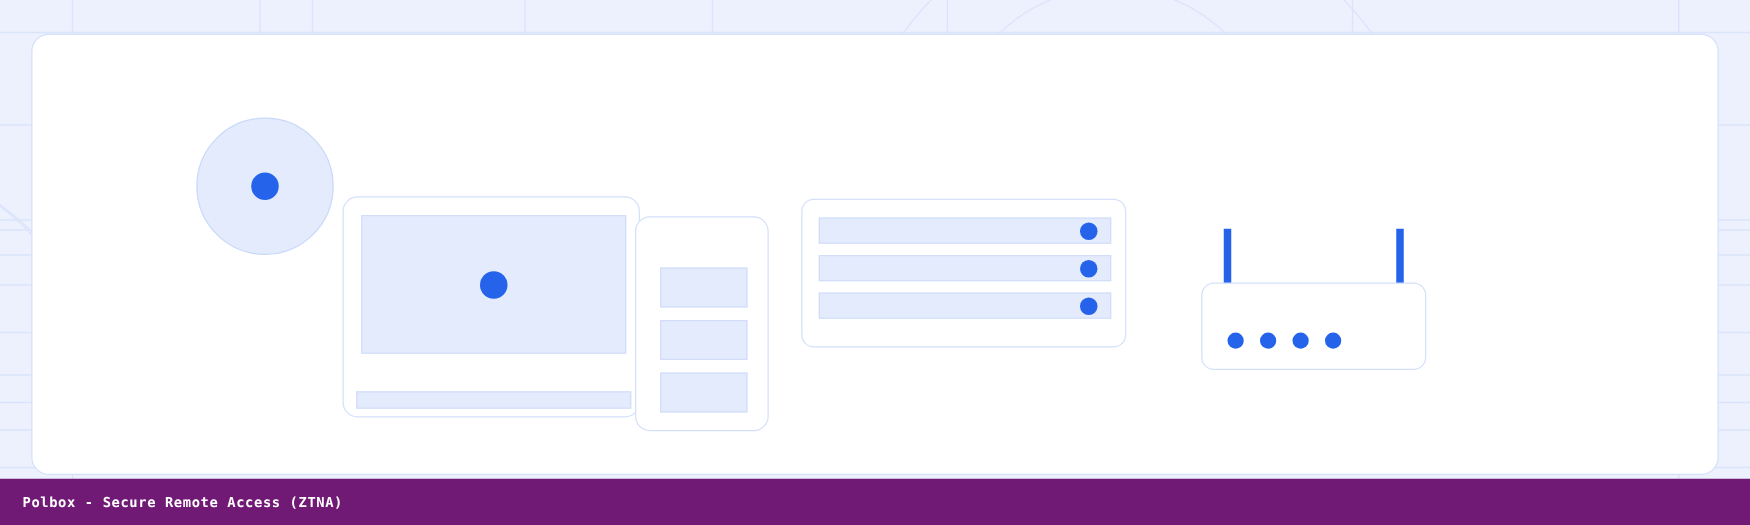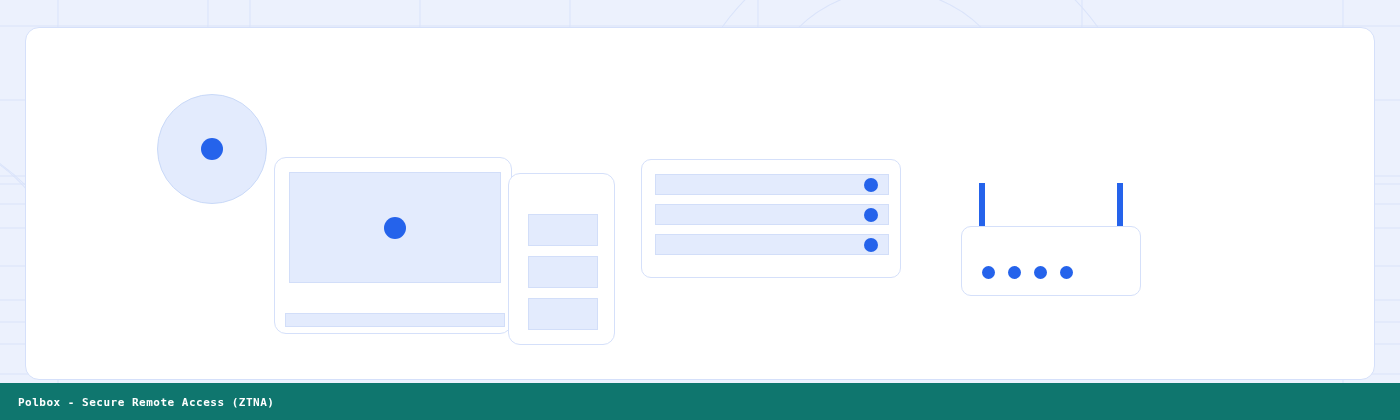--- a/index.html
+++ b/index.html
@@ -215,21 +215,21 @@
   .router-led.l2 { left: 72px; }
   .router-led.l3 { left: 98px; }
 
   
   #footer {
     position: absolute;
     left: 0;
     top: 383px;
     width: 1400px;
     height: 37px;
-    background: #0f766e;
+    background: #701a75;
   }
   #footer-label {
     position: absolute;
     left: 18px;
     top: 50%;
     transform: translateY(-50%);
     color: #ffffff;
     font-family: "DejaVu Sans Mono", "Liberation Mono", monospace;
     font-size: 11px;
     font-weight: bold;

